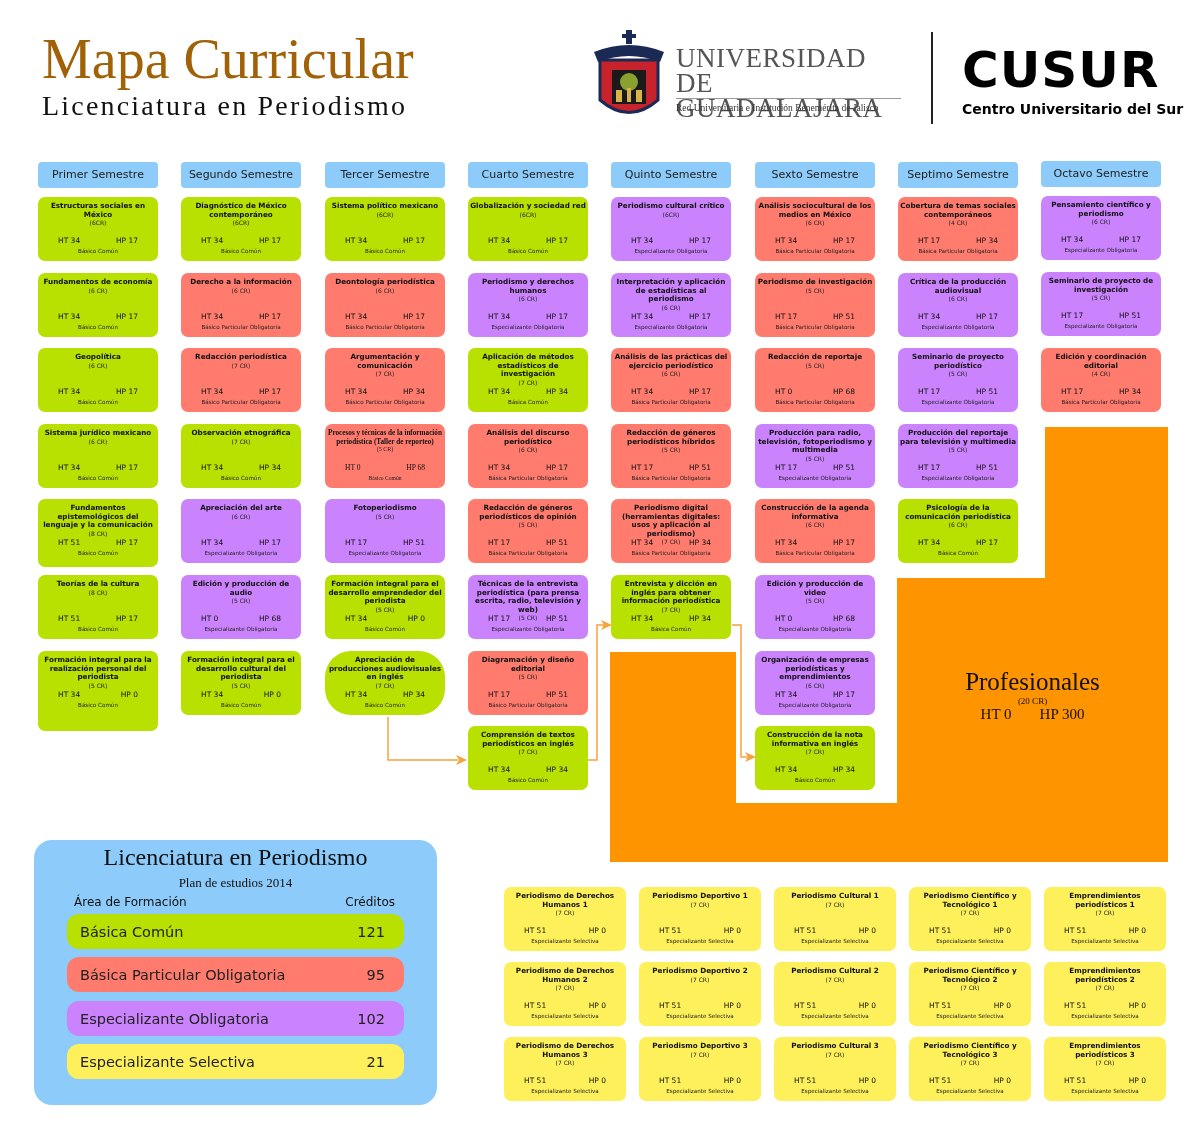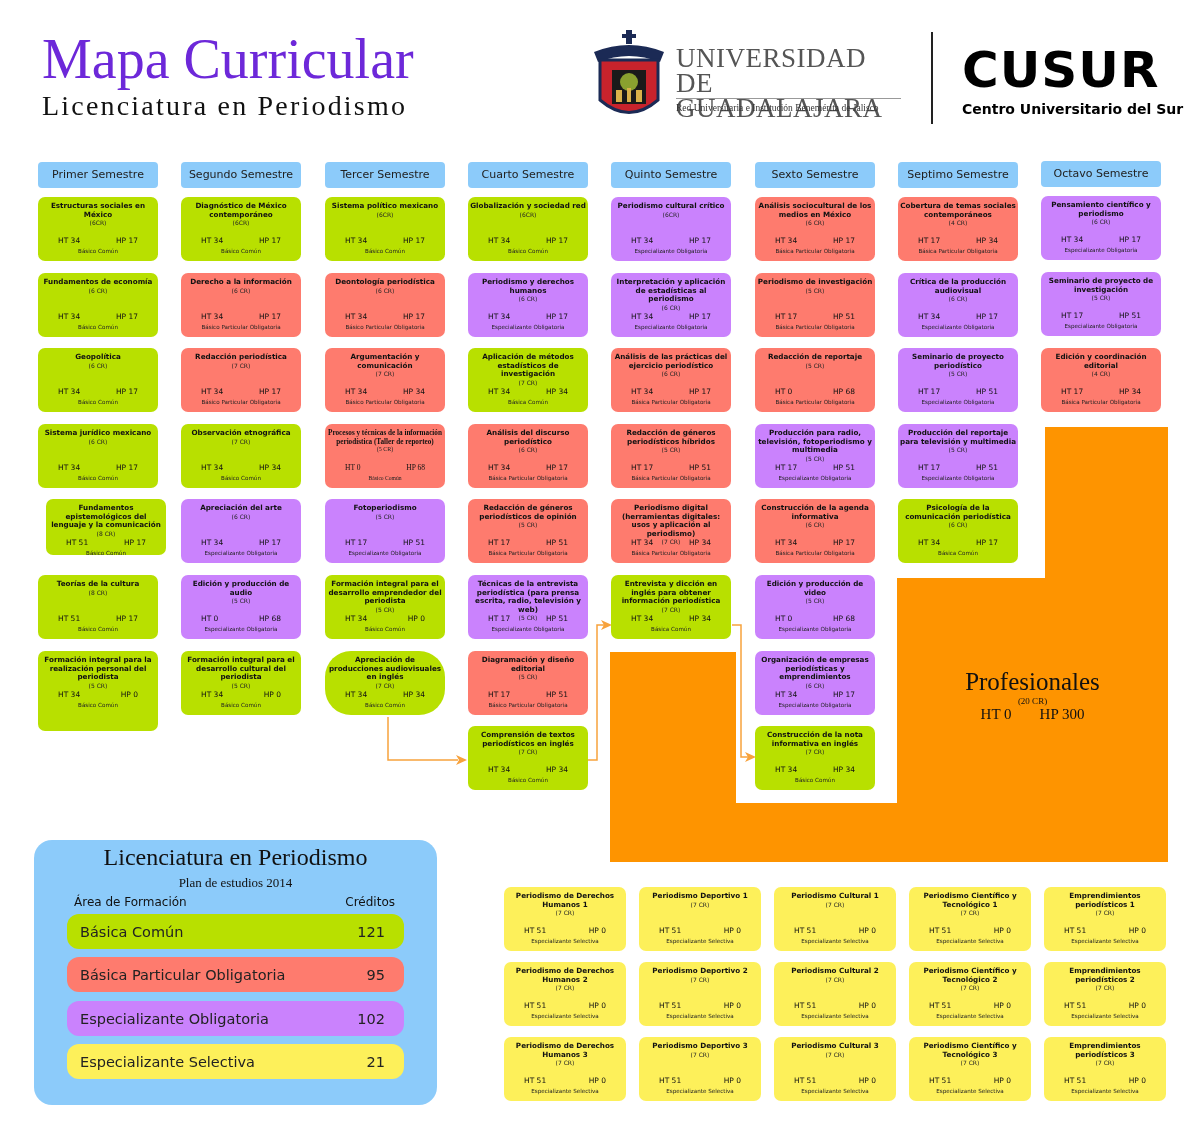--- a/index.html
+++ b/index.html
@@ -1,17 +1,17 @@
 <!DOCTYPE html>
 <html><head>
 <meta charset="utf-8">
 <style>
   * { box-sizing: border-box; margin: 0; padding: 0; }
   body { width: 1200px; height: 1131px; background: #ffffff; position: relative; overflow: hidden; font-family: "DejaVu Sans", sans-serif; color: #111; }
-  .title { position: absolute; left: 42px; top: 28px; font-family: "Liberation Serif", serif; font-size: 56px; line-height: 62px; color: #6d28d9; }
+  .title { position: absolute; left: 42px; top: 28px; font-family: "Liberation Serif", serif; font-size: 56px; line-height: 62px; color: #a16207; }
   .subtitle { position: absolute; left: 42px; top: 90px; font-family: "Liberation Serif", serif; font-size: 28px; letter-spacing: 2.2px; color: #111; }
   .udg { position: absolute; left: 590px; top: 30px; width: 320px; height: 95px; }
   .udg-name { position: absolute; left: 86px; top: 16px; font-family: "Liberation Serif", serif; font-size: 27px; line-height: 25px; color: #555; letter-spacing: 0.5px; }
   .udg-line { position: absolute; left: 86px; top: 68px; width: 225px; height: 1px; background: #999; }
   .udg-tag { position: absolute; left: 86px; top: 73px; font-family: "Liberation Serif", serif; font-size: 9.5px; color: #333; }
   .crest { position: absolute; left: 0; top: 0; width: 78px; height: 95px; }
   .vsep { position: absolute; left: 931px; top: 32px; width: 2px; height: 92px; background: #222; }
   .cusur { position: absolute; left: 962px; top: 44px; font-family: "DejaVu Sans", sans-serif; font-weight: bold; font-size: 50px; line-height: 52px; letter-spacing: 1px; color: #000; }
   .cusur-sub { position: absolute; left: 962px; top: 101px; font-family: "DejaVu Sans", sans-serif; font-weight: bold; font-size: 14px; color: #000; }
 
@@ -136,21 +136,21 @@
     </div>
     <div class="card green" style="left: 38px; top: 424px; height: 64px;">
       <div class="cname">Sistema jurídico mexicano</div>
       <div class="ccr">(6 CR)</div>
       <div class="chours" style="top: 39px;">
         <span>HT 34</span>
         <span>HP 17</span>
       </div>
       <div class="carea" style="top: 51px;">Básico Común</div>
     </div>
-    <div class="card green" style="left: 38px; top: 499px; height: 56px; margin-left: 8px;">
+    <div class="card green" style="left: 38px; top: 499px; height: 68px;">
       <div class="cname">Fundamentos epistemológicos del lenguaje y la comunicación</div>
       <div class="ccr">(8 CR)</div>
       <div class="chours" style="top: 39px;">
         <span>HT 51</span>
         <span>HP 17</span>
       </div>
       <div class="carea" style="top: 51px;">Básico Común</div>
     </div>
     <div class="card green" style="left: 38px; top: 575px; height: 64px;">
       <div class="cname">Teorías de la cultura</div>

